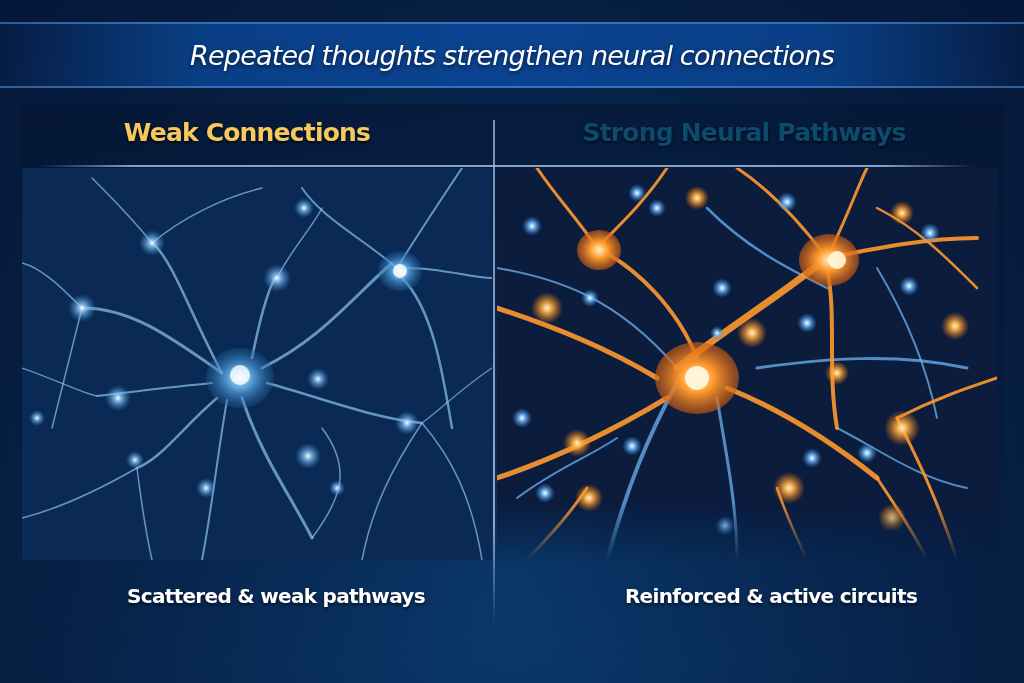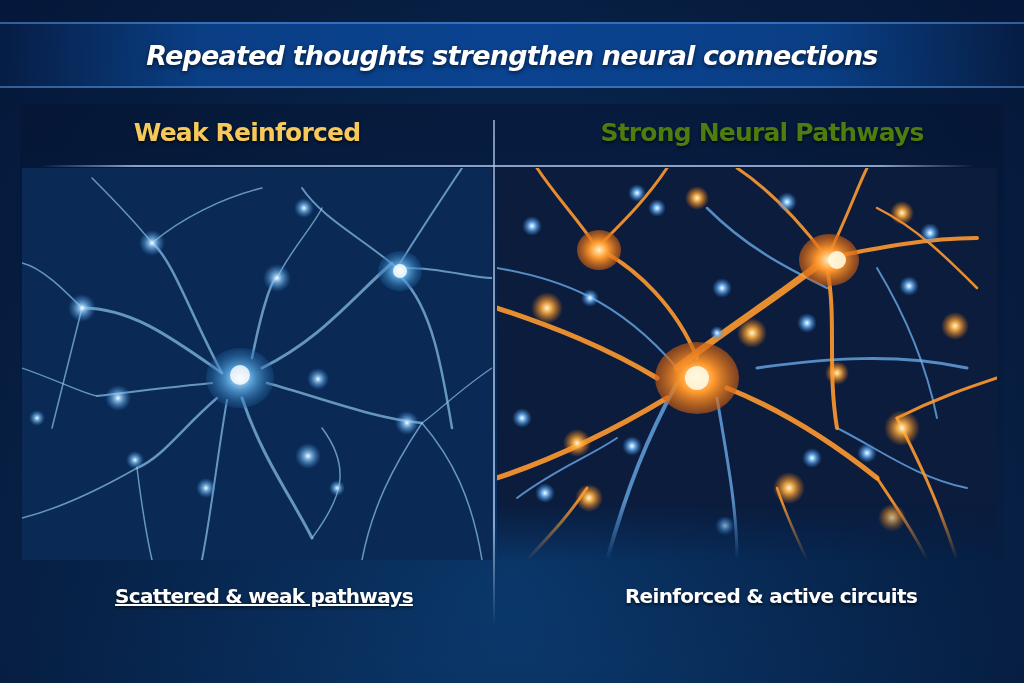--- a/index.html
+++ b/index.html
@@ -9,65 +9,65 @@
     font-family: "DejaVu Sans", "Liberation Sans", sans-serif;
   }
   .banner {
     position:absolute; left:0; top:22px; width:1024px; height:62px;
     background: linear-gradient(90deg, rgba(8,40,90,0.3) 0%, #0a3f86 20%, #0b4391 50%, #0a3f86 80%, rgba(8,40,90,0.3) 100%);
     border-top:2px solid rgba(90,150,220,0.55);
     border-bottom:2px solid rgba(90,150,220,0.55);
     display:flex; align-items:center; justify-content:center;
   }
   .banner h1 {
-    margin:0; color:#ffffff; font-size:27px; font-style:italic; font-weight:bold;
+    margin:0; color:#ffffff; font-size:27px; font-style:italic; font-weight:normal;
     letter-spacing:-0.8px; text-shadow: 0 2px 4px rgba(0,0,0,0.6);
   }
   .panel {
     position:absolute; left:20px; top:104px; width:984px; height:560px;
     background: linear-gradient(180deg, rgba(5,20,50,0.55) 0%, rgba(5,22,55,0.25) 60%, rgba(5,22,55,0) 100%);
   }
   .heading {
     position:absolute; top:118px; font-size:25px; font-weight:bold; letter-spacing:-0.8px;
     text-shadow: 0 2px 3px rgba(0,0,0,0.6);
   }
   .heading.left { left:0; width:494px; text-align:center; color:#f7c95a; }
-  .heading.right { left:494px; width:500px; text-align:center; color:#4d7c0f;padding-left:18px; }
+  .heading.right { left:494px; width:500px; text-align:center; color:#0c4a6e; }
   .hsep {
     position:absolute; left:40px; top:165px; width:935px; height:2px;
     background: linear-gradient(90deg, rgba(150,180,220,0) 0%, rgba(170,195,230,0.8) 10%, rgba(170,195,230,0.8) 90%, rgba(150,180,220,0) 100%);
   }
   .vsep {
     position:absolute; left:493px; top:120px; width:2px; height:506px;
     background: linear-gradient(180deg, rgba(170,195,230,0.7) 0%, rgba(170,195,230,0.8) 80%, rgba(170,195,230,0) 100%);
   }
   .illus { position:absolute; top:168px; height:392px; overflow:hidden; }
   .illus.left { left:22px; width:470px; }
   .illus.right { left:497px; width:500px;
     -webkit-mask-image: linear-gradient(180deg,#000 85%,transparent 100%);
     mask-image: linear-gradient(180deg,#000 85%,transparent 100%);
   }
   .illus svg { display:block; }
   .caption {
     position:absolute; top:584px; font-size:20px; font-weight:bold; color:#ffffff;
     letter-spacing:-0.7px; text-shadow: 0 2px 3px rgba(0,0,0,0.6);
   }
-  .caption.left { left:4px; width:520px; text-align:center;text-decoration:underline; }
+  .caption.left { left:16px; width:520px; text-align:center; }
   .caption.right { left:494px; width:490px; text-align:center;padding-left:32px; }
 </style>
 </head>
 <body>
 
 <div class="banner">
   <h1>Repeated thoughts strengthen neural connections</h1>
 </div>
 
 <div class="panel"></div>
 
-<div class="heading left">Weak Reinforced</div>
+<div class="heading left">Weak Connections</div>
 <div class="heading right">Strong Neural Pathways</div>
 
 <div class="hsep"></div>
 <div class="vsep"></div>
 
 <div class="illus left">
   <svg width="470" height="392" viewBox="0 0 470 392">
     <defs>
       <radialGradient id="bglow" cx="50%" cy="50%" r="50%">
         <stop offset="0%" stop-color="#ffffff" stop-opacity="1"></stop>

